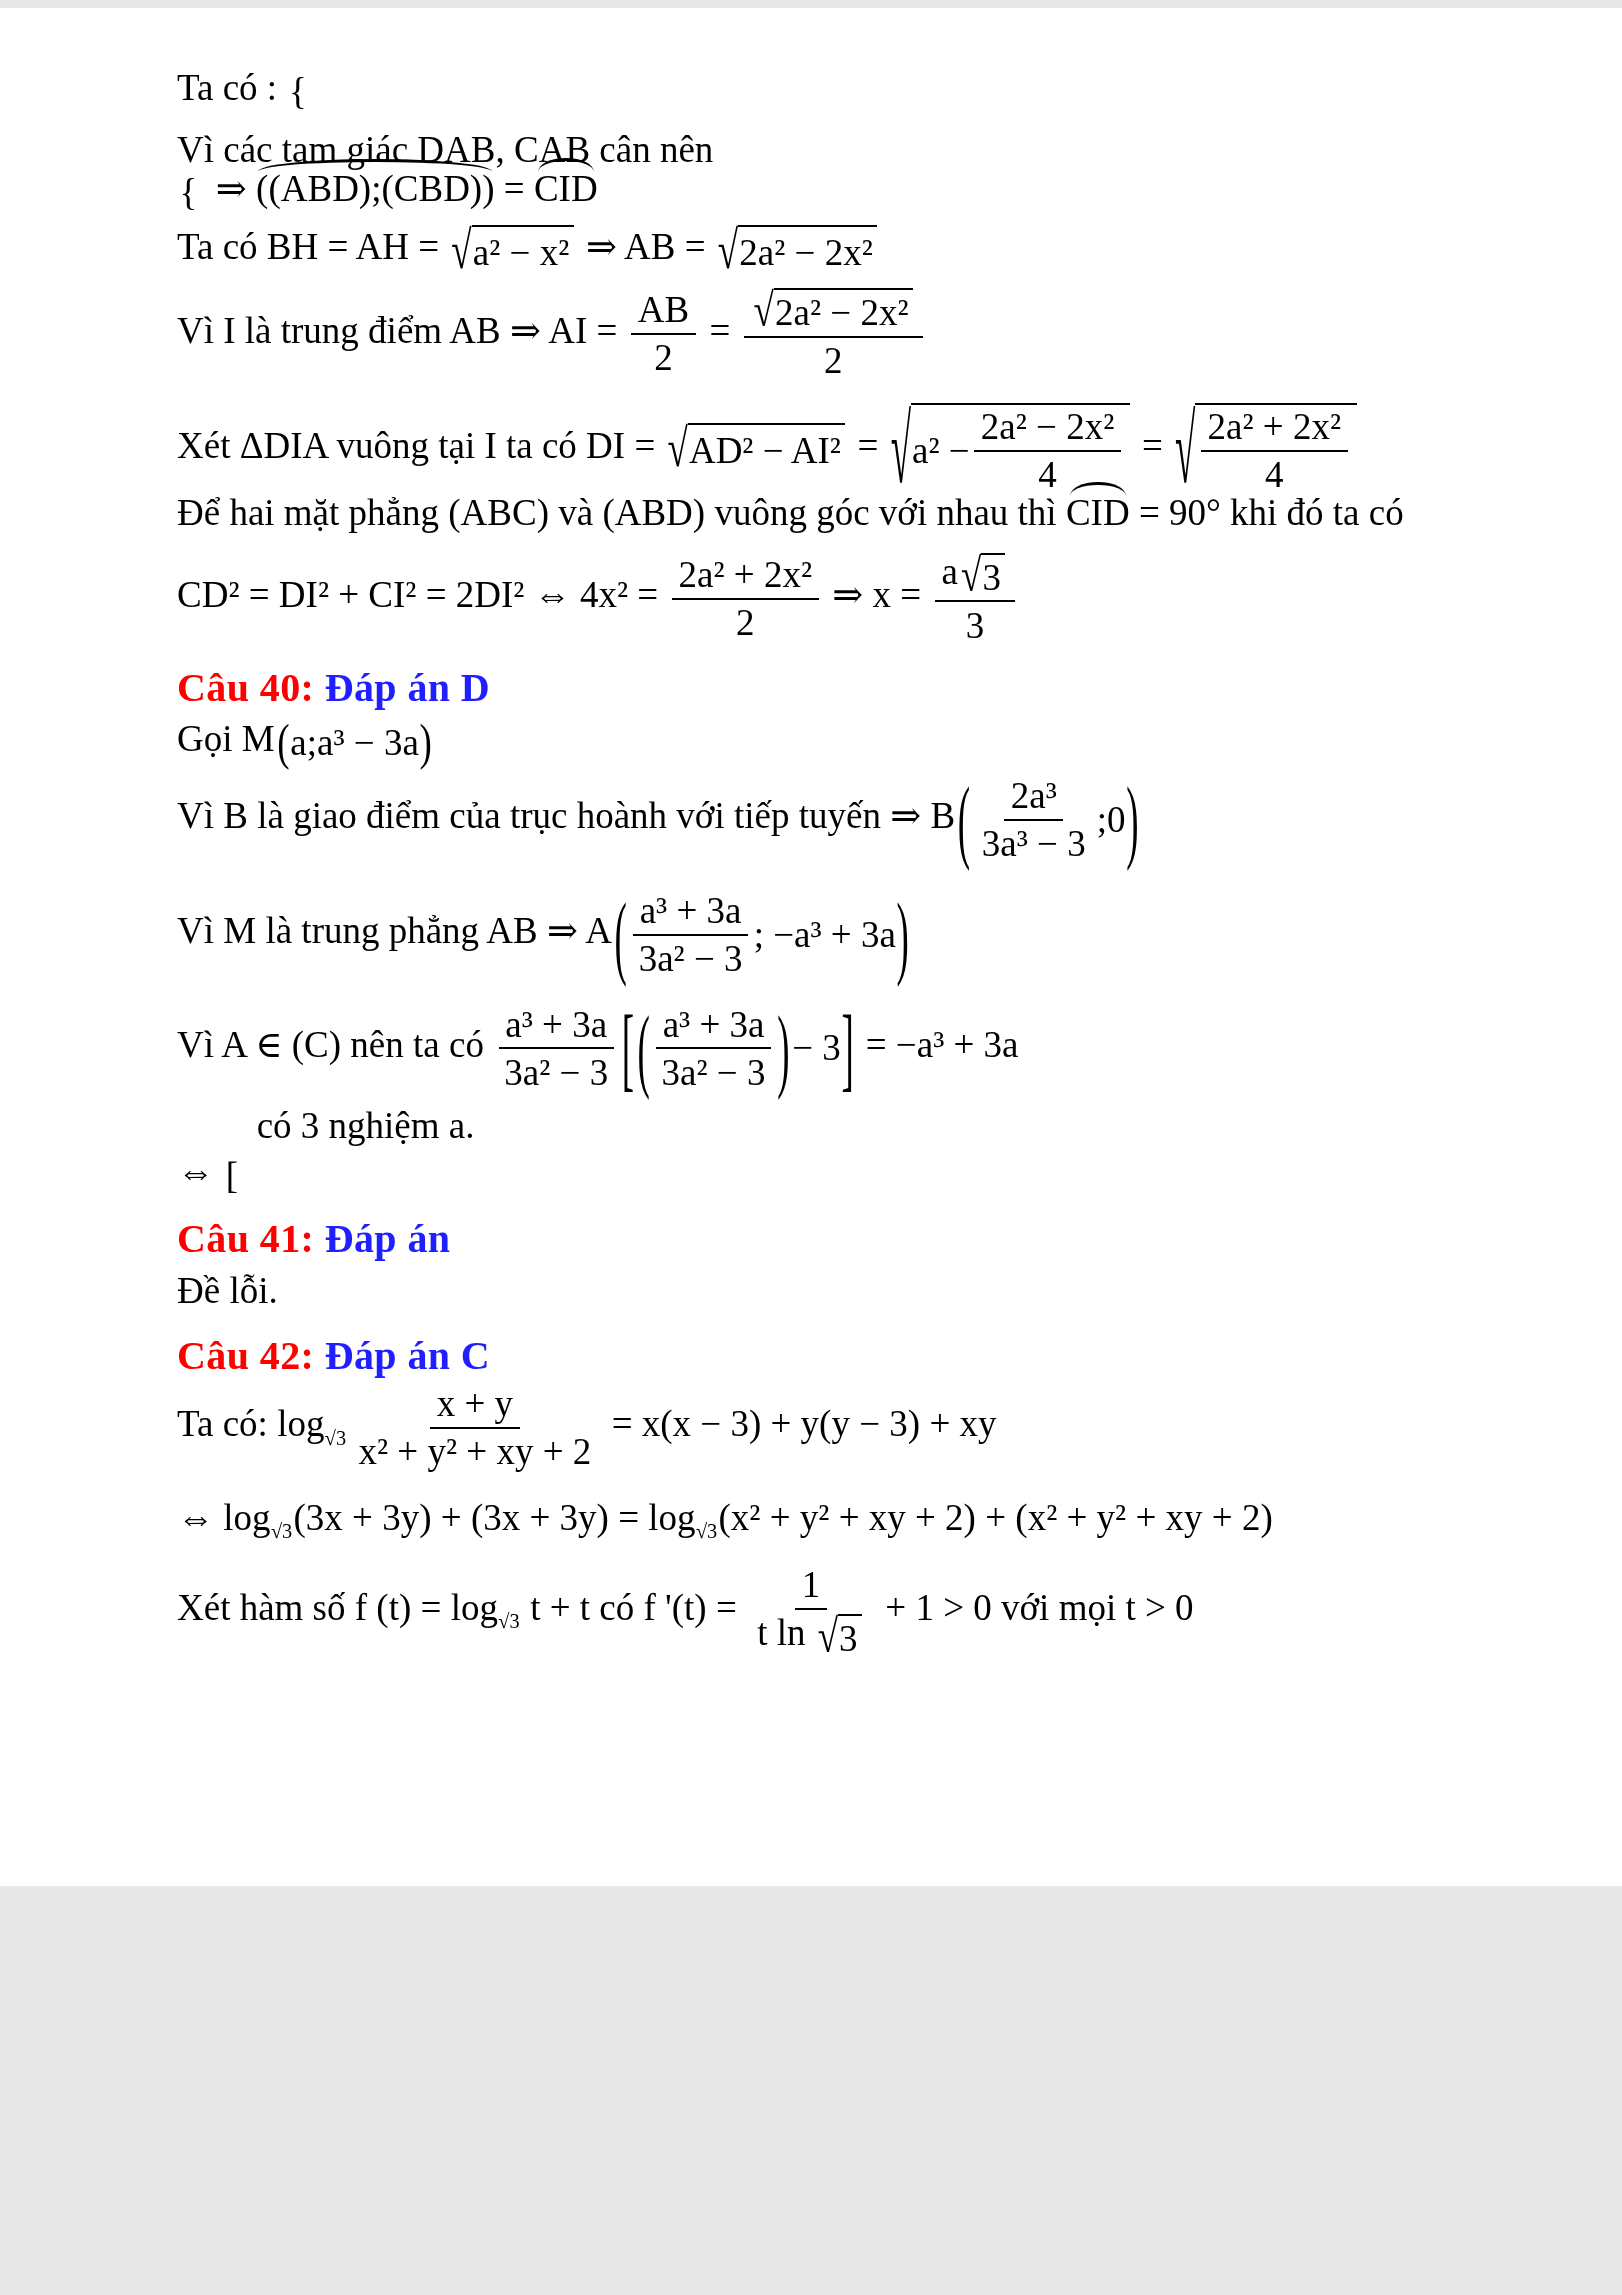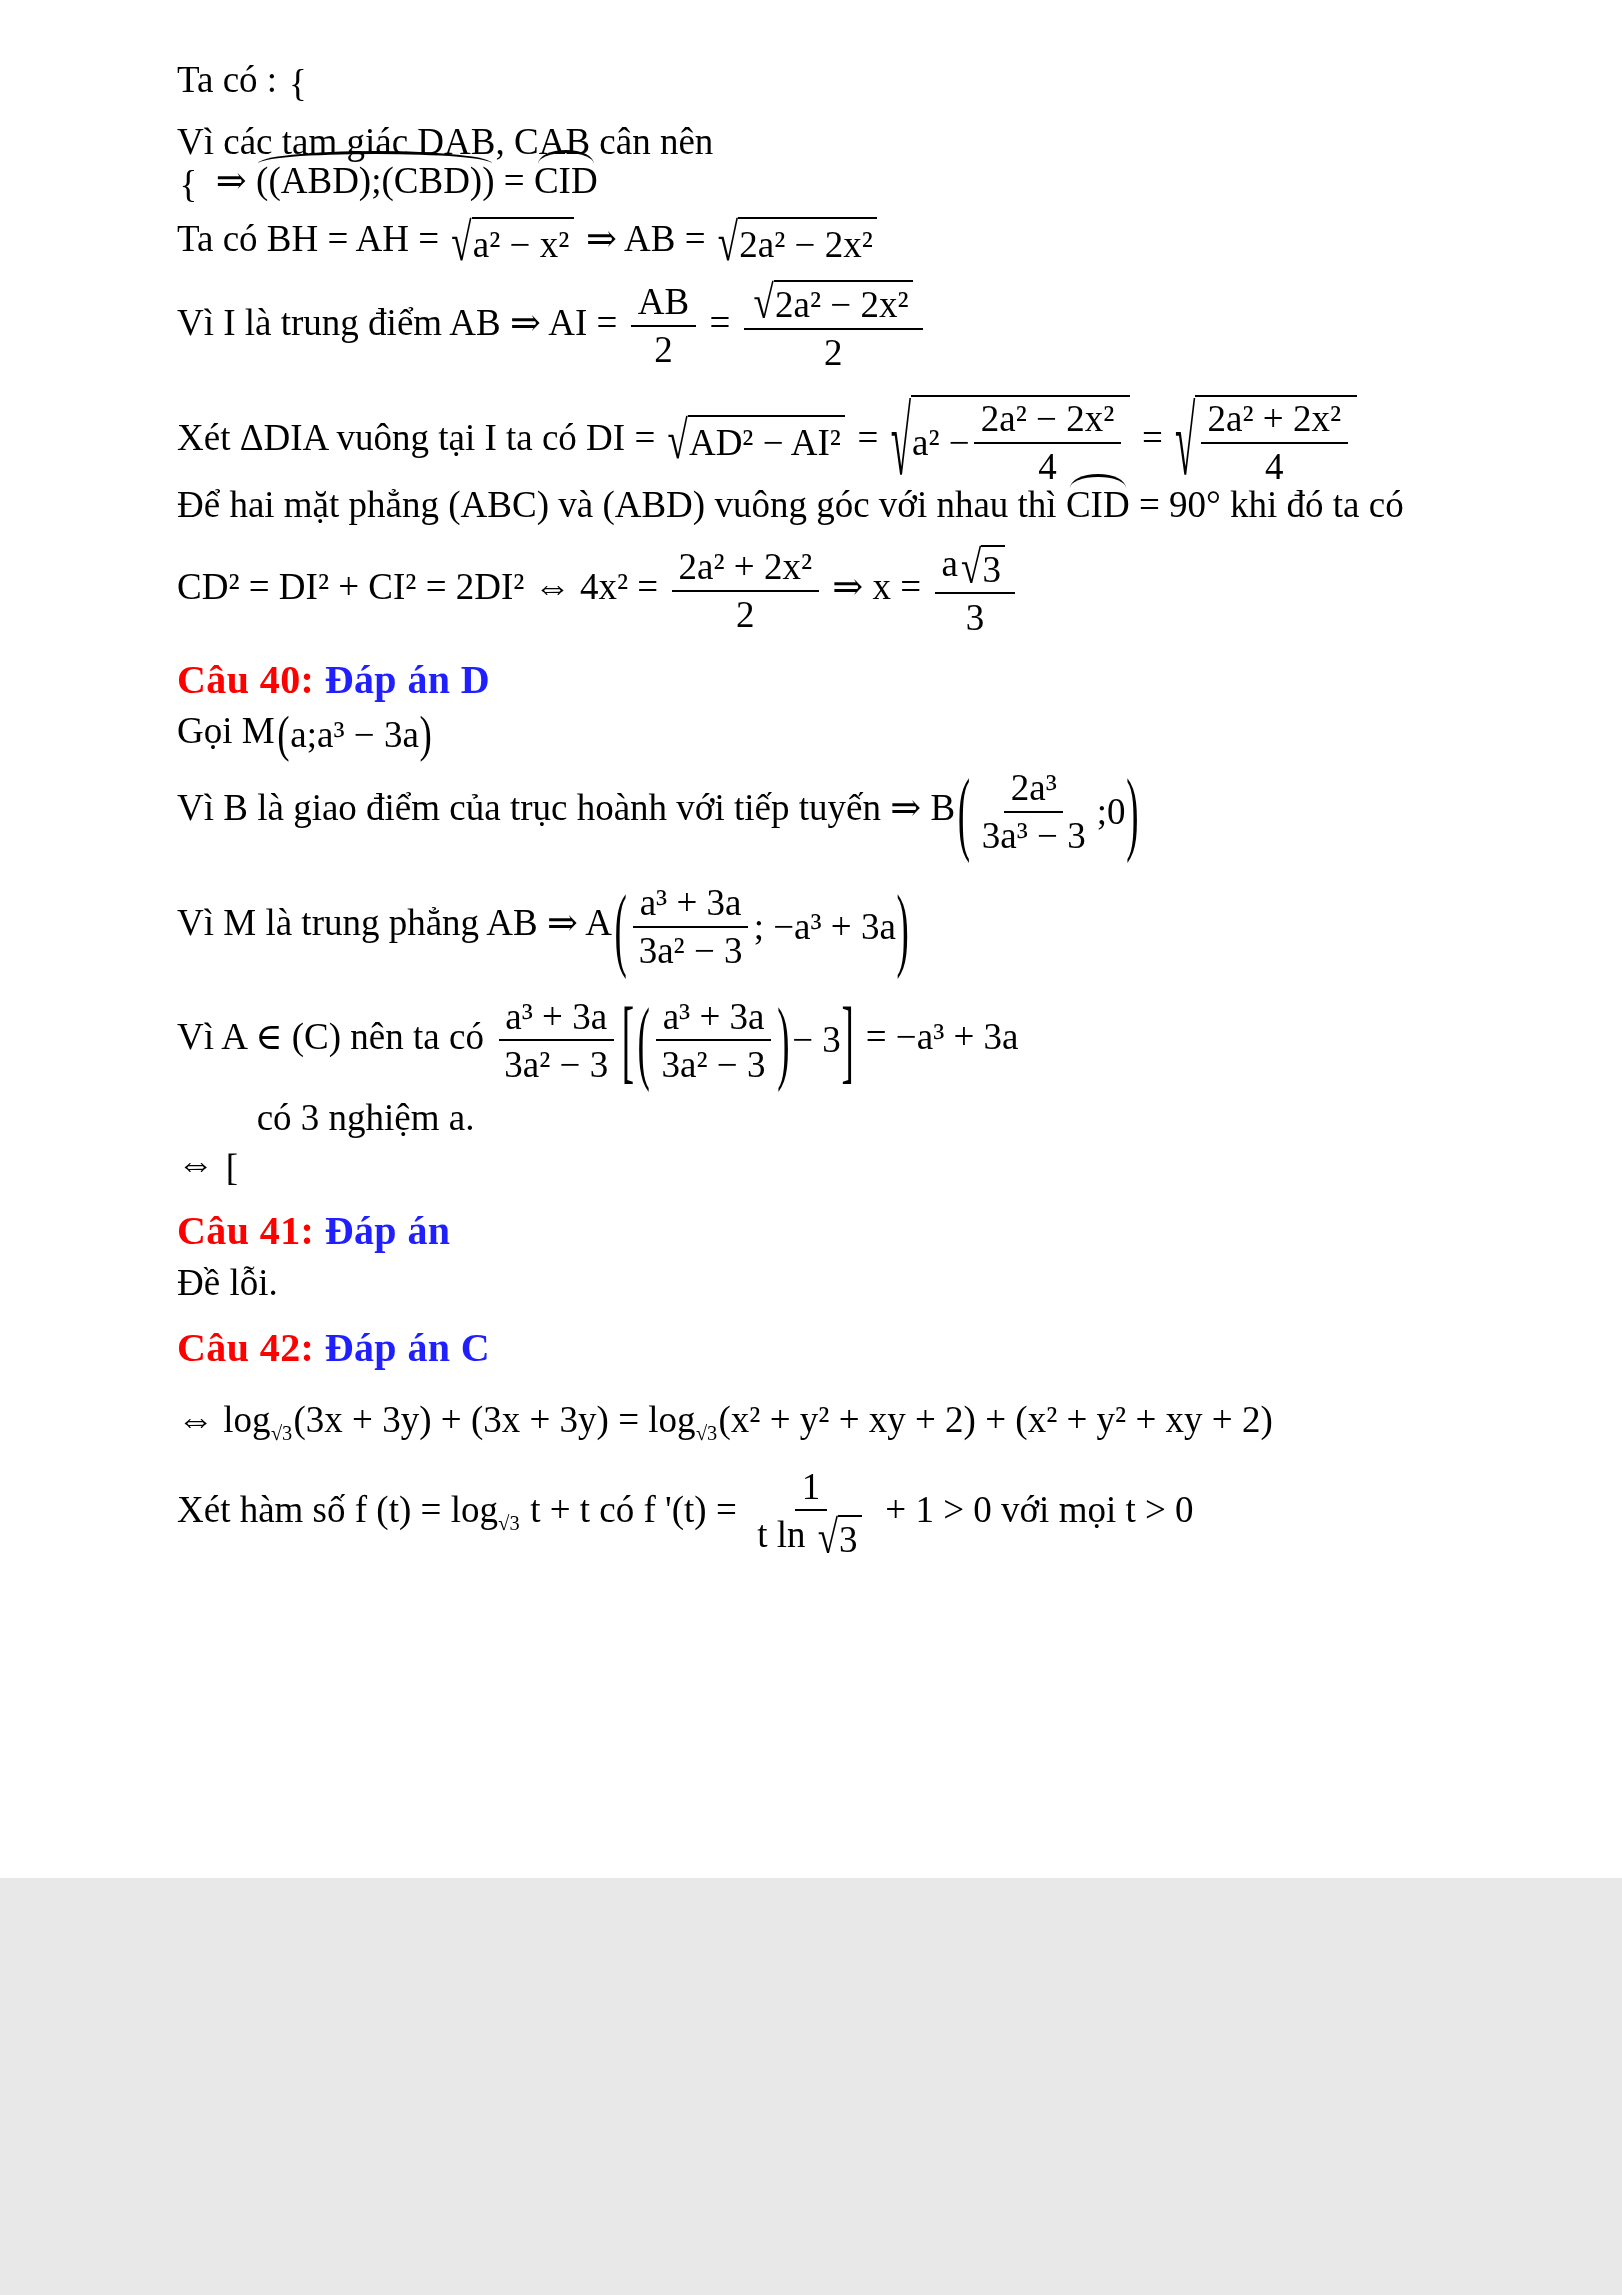--- a/index.html
+++ b/index.html
@@ -1,18 +1,18 @@
 <!DOCTYPE html>
 <html style="font-size:10.5px"><head>
 <meta charset="utf-8">
 <style>
   html,body{margin:0;padding:0;background:#e8e8e8;}
   .page{position:relative;width:1623px;height:1878px;background:var(--bg,#fff);
         font-family:"Liberation Serif","DejaVu Serif",serif;font-size:37px;color:var(--fg,#000);
-        overflow:hidden;margin:0 auto;}
+        overflow:hidden;margin:8px auto;}
   .content{position:absolute;left:177px;top:56px;right:118px;}
   .line{white-space:nowrap;line-height:1.3;}
   .heading{font-weight:700;font-size:40px;letter-spacing:.01em;}
   .hred{color:var(--red,#f00);}
   .hblue{color:var(--blue,#1f1fff);}
   .sb{font-size:.55em;vertical-align:-.4em;margin:0 .06em 0 .02em;}
   .note{vertical-align:1.25em;}
   .frac{display:inline-flex;flex-direction:column;align-items:center;vertical-align:middle;
         line-height:1.12;margin:0 .12em;}
   .num{padding:0 .18em .06em;border-bottom:2.6px solid currentColor;text-align:center;}
@@ -189,20 +189,24 @@
       <div class="line" data-name="he-nghiem"><span class="t" data-name="text-run">⇔ </span><span class="fence cases" data-name="cases-system">
           <span class="fd" data-name="cases-brace">[</span>
           <span class="col fc" data-name="cases-rows">
             <span class="row" data-name="case-row"></span>
             <span class="row" data-name="case-row"></span>
           </span>
         </span><span class="note t" data-name="side-note"> có 3 nghiệm a.</span></div>
       <div class="line heading" data-name="cau-41-heading"><span class="hred" data-name="question-label">Câu 41:</span><span class="hblue" data-name="answer-label"> Đáp án</span></div>
       <div class="line" data-name="de-loi"><span class="t" data-name="text-run">Đề lỗi.</span></div>
       <div class="line heading" data-name="cau-42-heading"><span class="hred" data-name="question-label">Câu 42:</span><span class="hblue" data-name="answer-label"> Đáp án C</span></div>
+      <div class="line" data-name="ta-co-log"><span class="t" data-name="text-run">Ta có: log</span><span class="sb" data-name="log-base-subscript">√3</span><span class="frac" data-name="fraction">
+          <span class="num" data-name="numerator"><span class="t" data-name="text-run">x + y</span></span>
+          <span class="den" data-name="denominator"><span class="t" data-name="text-run">x² + y² + xy + 2</span></span>
+        </span><span class="t" data-name="text-run"> = x(x − 3) + y(y − 3) + xy</span></div>
       <div class="line" data-name="tuong-duong-log"><span class="t" data-name="text-run">⇔ log</span><span class="sb" data-name="log-base-subscript">√3</span><span class="t" data-name="text-run">(3x + 3y) + (3x + 3y) = log</span><span class="sb" data-name="log-base-subscript">√3</span><span class="t" data-name="text-run">(x² + y² + xy + 2) + (x² + y² + xy + 2)</span></div>
       <div class="line" data-name="xet-ham-so"><span class="t" data-name="text-run">Xét hàm số f (t) = log</span><span class="sb" data-name="log-base-subscript">√3</span><span class="t" data-name="text-run"> t + t có f '(t) = </span><span class="frac" data-name="fraction">
           <span class="num" data-name="numerator"><span class="t" data-name="text-run">1</span></span>
           <span class="den" data-name="denominator"><span class="t" data-name="text-run">t ln </span><span class="sqrt" data-name="square-root">
               <span class="rad" data-name="radical-sign" style="transform: scaleY(1.265);">√</span>
               <span class="rand" data-name="radicand">
                 <span class="t" data-name="text-run">3</span>
               </span>
             </span></span>
         </span><span class="t" data-name="text-run"> + 1 &gt; 0 với mọi t &gt; 0</span></div>

